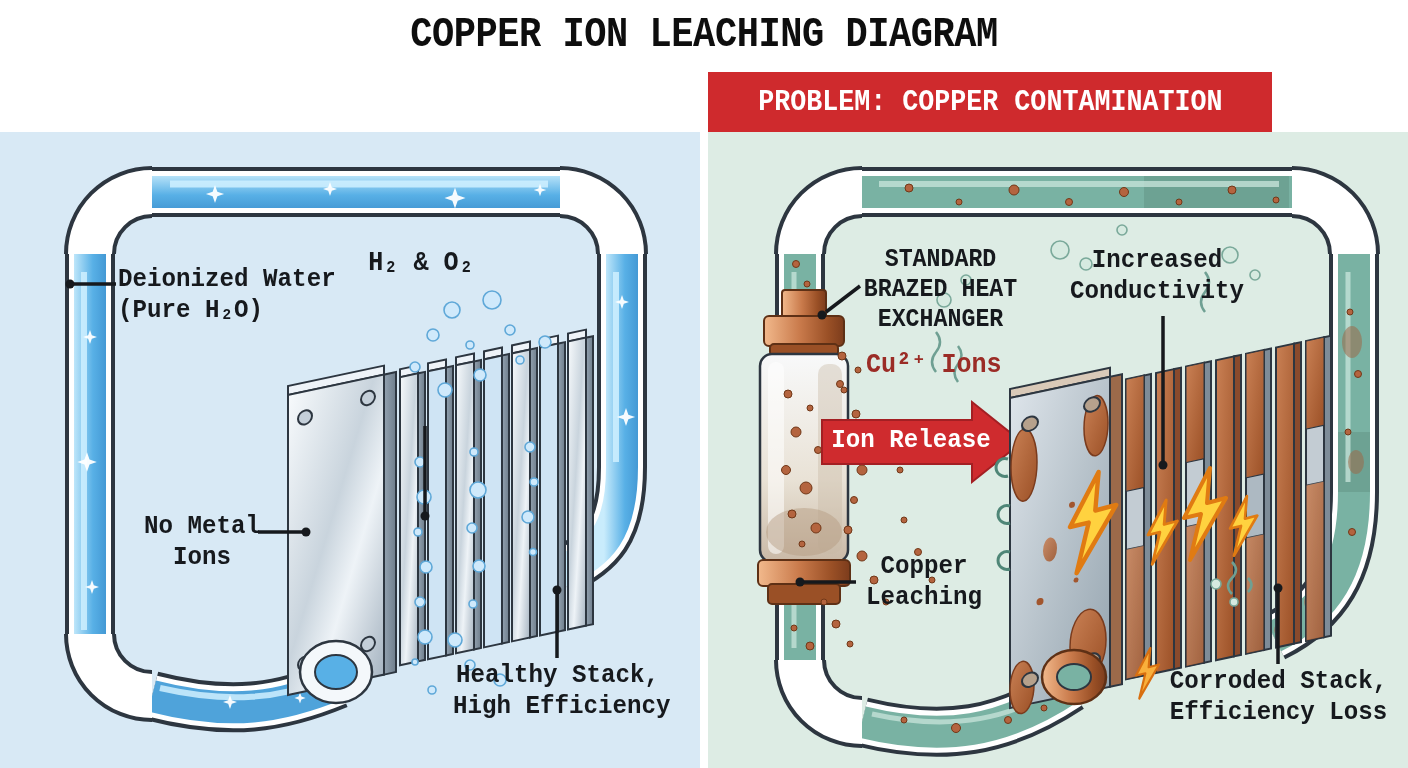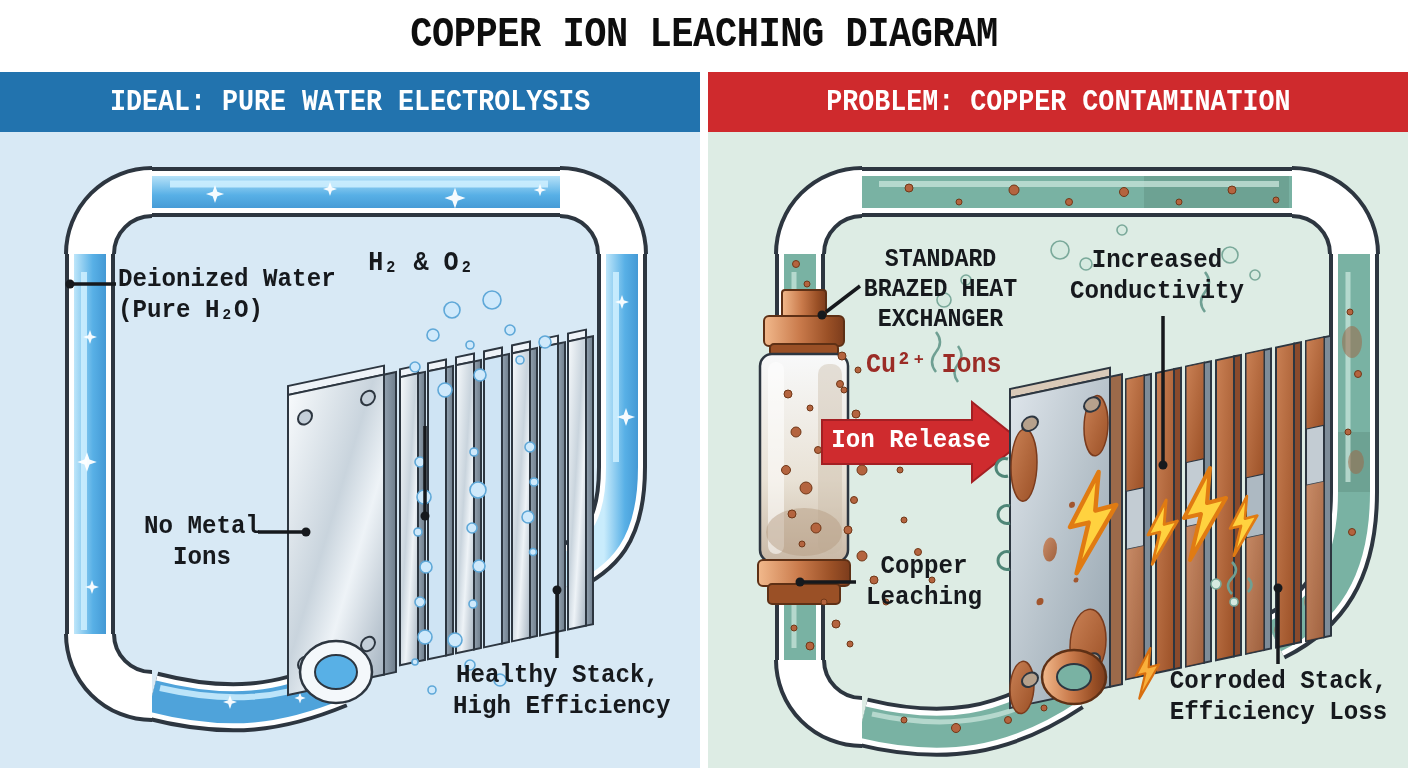--- a/index.html
+++ b/index.html
@@ -4,42 +4,39 @@
 <style>
   html,body{margin:0;padding:0;background:#ffffff;}
   .page{position:relative;width:1408px;height:768px;background:#ffffff;overflow:hidden;
         font-family:Liberation Mono, monospace;}
   .title{position:absolute;top:10px;left:0;width:1408px;text-align:center;
          font-size:43px;font-weight:700;color:#0e0e0e;transform:scaleX(.86);letter-spacing:-.5px;}
   .hdr{position:absolute;top:72px;height:60px;display:flex;align-items:center;justify-content:center;
        color:#ffffff;font-weight:700;font-size:29px;}
   .hdr>span{display:inline-block;transform:scaleX(.92);white-space:nowrap;}
   .hdr-left{left:0;width:700px;background:#2273ae;}
-  .hdr-right{left:708px;width:700px;background:#cf2a2d;}
+  .hdr-right{left:708px;width:564px;background:#cf2a2d;}
   .panel-bg{position:absolute;top:132px;height:636px;}
   .panel-bg.left{left:0;width:700px;background:#d8e9f5;}
   .panel-bg.right{left:708px;width:700px;background:#ddece4;}
   .divider{position:absolute;left:700px;top:72px;width:8px;height:696px;background:#ffffff;}
   svg.art{position:absolute;top:132px;width:704px;height:636px;}
   svg.art.l{left:0;} svg.art.r{left:704px;}
   .lbl{position:absolute;font-weight:700;color:#16191d;font-size:26px;line-height:1.2;white-space:nowrap;}
   .ctr{text-align:center;transform:scaleX(.93);transform-origin:center top;}
   .lft{transform:scaleX(.93);transform-origin:left top;}
   .dark-red{color:#9b2c26;font-size:27px;}
   .white{color:#ffffff;}
 </style>
 </head>
 <body>
 
 <div class="page">
 
   <div class="title">COPPER ION LEACHING DIAGRAM</div>
-  <div class="hdr hdr-left">
-      <span>IDEAL: PURE WATER ELECTROLYSIS</span>
-    </div>
   <div class="hdr hdr-right">
       <span>PROBLEM: COPPER CONTAMINATION</span>
     </div>
   <div class="panel-bg left"></div>
   <div class="panel-bg right"></div>
   <div class="divider"></div>
 
   <svg class="art l" viewBox="0 0 704 636">
     <defs>
       <linearGradient id="wgTopL" gradientUnits="userSpaceOnUse" x1="0" y1="40" x2="0" y2="82">

